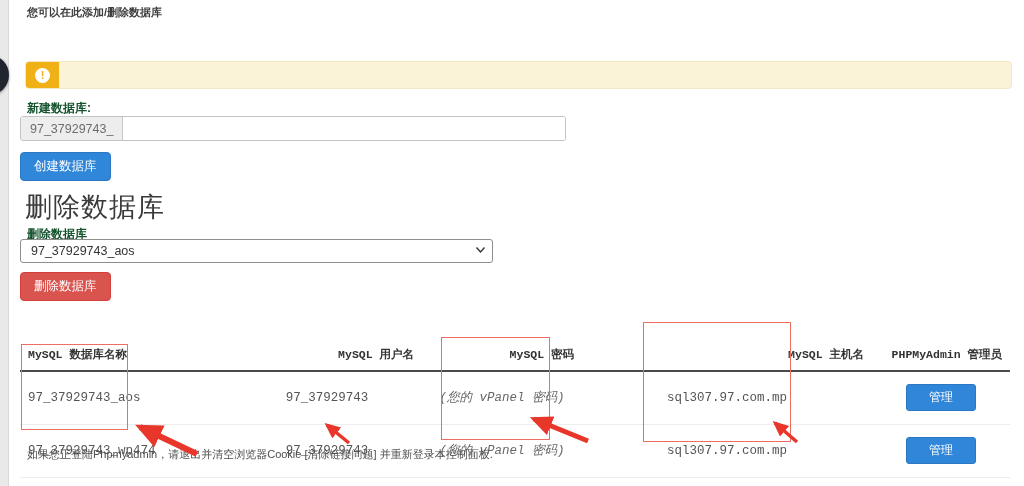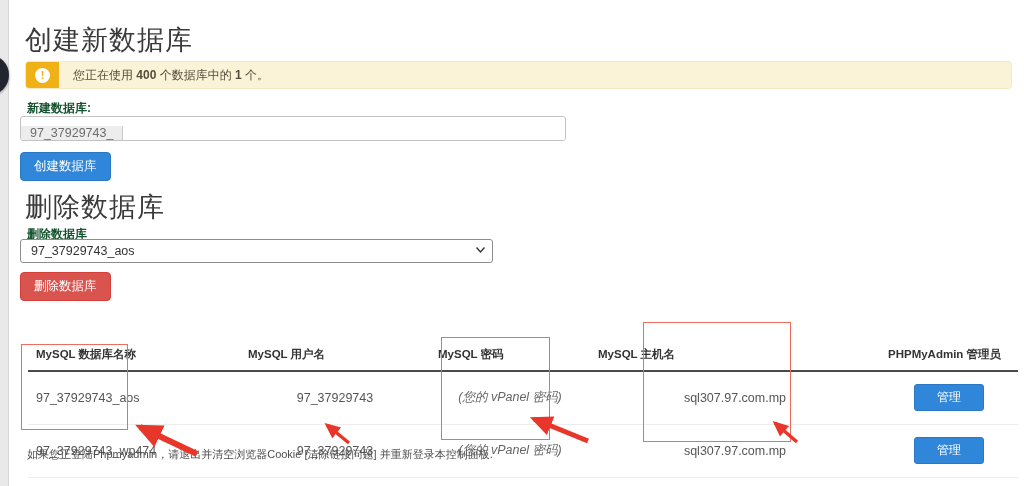--- a/index.html
+++ b/index.html
@@ -19,35 +19,35 @@
   .banner { position:absolute; left:25px; top:61px; width:987px; height:28px; background:#fbf3d8; border:1px solid #f5e8c4; border-radius:4px; display:flex; align-items:stretch; overflow:hidden; }
   .banner-icon { width:33px; background:#efb115; display:flex; align-items:center; justify-content:center; flex:0 0 33px; }
   .banner-icon-circle { width:15px; height:15px; border-radius:50%; background:#fff; color:#efb115; font-weight:700; font-size:11px; line-height:15px; text-align:center; }
   .banner-text { align-self:center; margin-left:14px; font-size:12px; color:#574b3b; }
   .banner-text b { font-weight:700; }
 
   .field-label { position:absolute; font-size:12px; font-weight:700; color:#14532d; }
   .label-newdb  { left:27px; top:100px; }
   .label-deldb  { left:27px; top:226px; }
 
-  .input-group { position:absolute; left:20px; top:116px; width:546px; height:25px; border:1px solid #c3c3c3; border-radius:3px; display:flex; background:#fff; overflow:hidden;align-items:flex-end; }
+  .input-group { position:absolute; left:20px; top:116px; width:546px; height:25px; border:1px solid #c3c3c3; border-radius:3px; display:flex; background:#fff; overflow:hidden; }
   .input-prefix { background:#ededed; border-right:1px solid #c9c9c9; padding:0 9px; font-size:12.5px; color:#6d6d6d; display:flex; align-items:center; white-space:nowrap; }
   .input-field { border:none; outline:none; flex:1; font-size:12.5px; padding:0 8px; color:#333; font-family:inherit; }
 
   .btn { position:absolute; border-radius:4px; font-size:12.5px; color:#fff; padding:5px 13px; border:1px solid transparent; cursor:pointer; font-family:inherit; }
   .btn-create { left:20px; top:152px; background:#3086d8; border-color:#2a78c4; }
   .btn-delete { left:20px; top:272px; background:#d9534f; border-color:#d43f3a; }
 
   .select-wrap { position:absolute; left:20px; top:239px; width:473px; height:24px; }
   .select-wrap select { width:100%; height:100%; appearance:none; -webkit-appearance:none; border:1px solid #8d8d8d; border-radius:3px; font-size:12.5px; color:#333; padding:0 22px 0 10px; background:#fff; font-family:inherit; }
   .select-chevron { position:absolute; right:7px; top:7px; pointer-events:none; line-height:0; }
 
-  .table-wrap { position:absolute; left:28px; top:341px; width:990px; }
+  .table-wrap { position:absolute; left:20px; top:341px; width:990px;font-family:Liberation Mono, monospace; }
   table { width:100%; border-collapse:collapse; font-size:12.5px; table-layout:fixed; }
-  th { font-size:11.5px; font-weight:700; color:#333; padding:6px 8px 8px; border-bottom:2px solid #4a4a4a; text-align:left; }
+  th { font-size:11.5px; font-weight:700; color:#333; padding:6px 8px 8px; border-bottom:2px solid #4a4a4a; text-align:right; }
   td { padding:12px 8px 13px; color:#555; border-bottom:1px solid #ededed; text-align:center; }
   th.col-left, td.col-left { text-align:left; }
   td.pwd { font-style:italic; color:#666; }
   .btn-manage { background:#3086d8; color:#fff; border:1px solid #2a78c4; border-radius:3px; font-size:12px; padding:4px 22px; cursor:pointer; font-family:inherit; }
 
   .footer-note { position:absolute; left:27px; top:447px; font-size:11px; color:#4d4d4d; }
 
   .anno-box { position:absolute; border:1.5px solid #ee6d60; pointer-events:none; }
   .anno-box-name { left:21px;  top:344px; width:107px; height:86px; }
   .anno-box-pwd  { left:441px; top:337px; width:109px; height:103px; }
@@ -55,29 +55,26 @@
   .arrows-svg { position:absolute; left:0; top:0; pointer-events:none; }
 </style>
 </head>
 <body>
 
 <div class="viewport">
 
   <div class="left-strip"></div>
   <div class="floating-circle"></div>
 
+  <div class="intro">您可以在此添加/删除数据库</div>
 
-  <div class="section-title title-create">创建新数据库</div>
 
   <div class="banner">
     <div class="banner-icon">
       <div class="banner-icon-circle">!</div>
-    </div>
-    <div class="banner-text">
-      <span>您正在使用 </span><b>400</b><span> 个数据库中的 </span><b>1</b><span> 个。</span>
     </div>
   </div>
 
   <div class="field-label label-newdb">新建数据库:</div>
 
   <div class="input-group">
     <div class="input-prefix">97_37929743_</div>
     <input class="input-field" type="text" value="" style="">
   </div>
 

